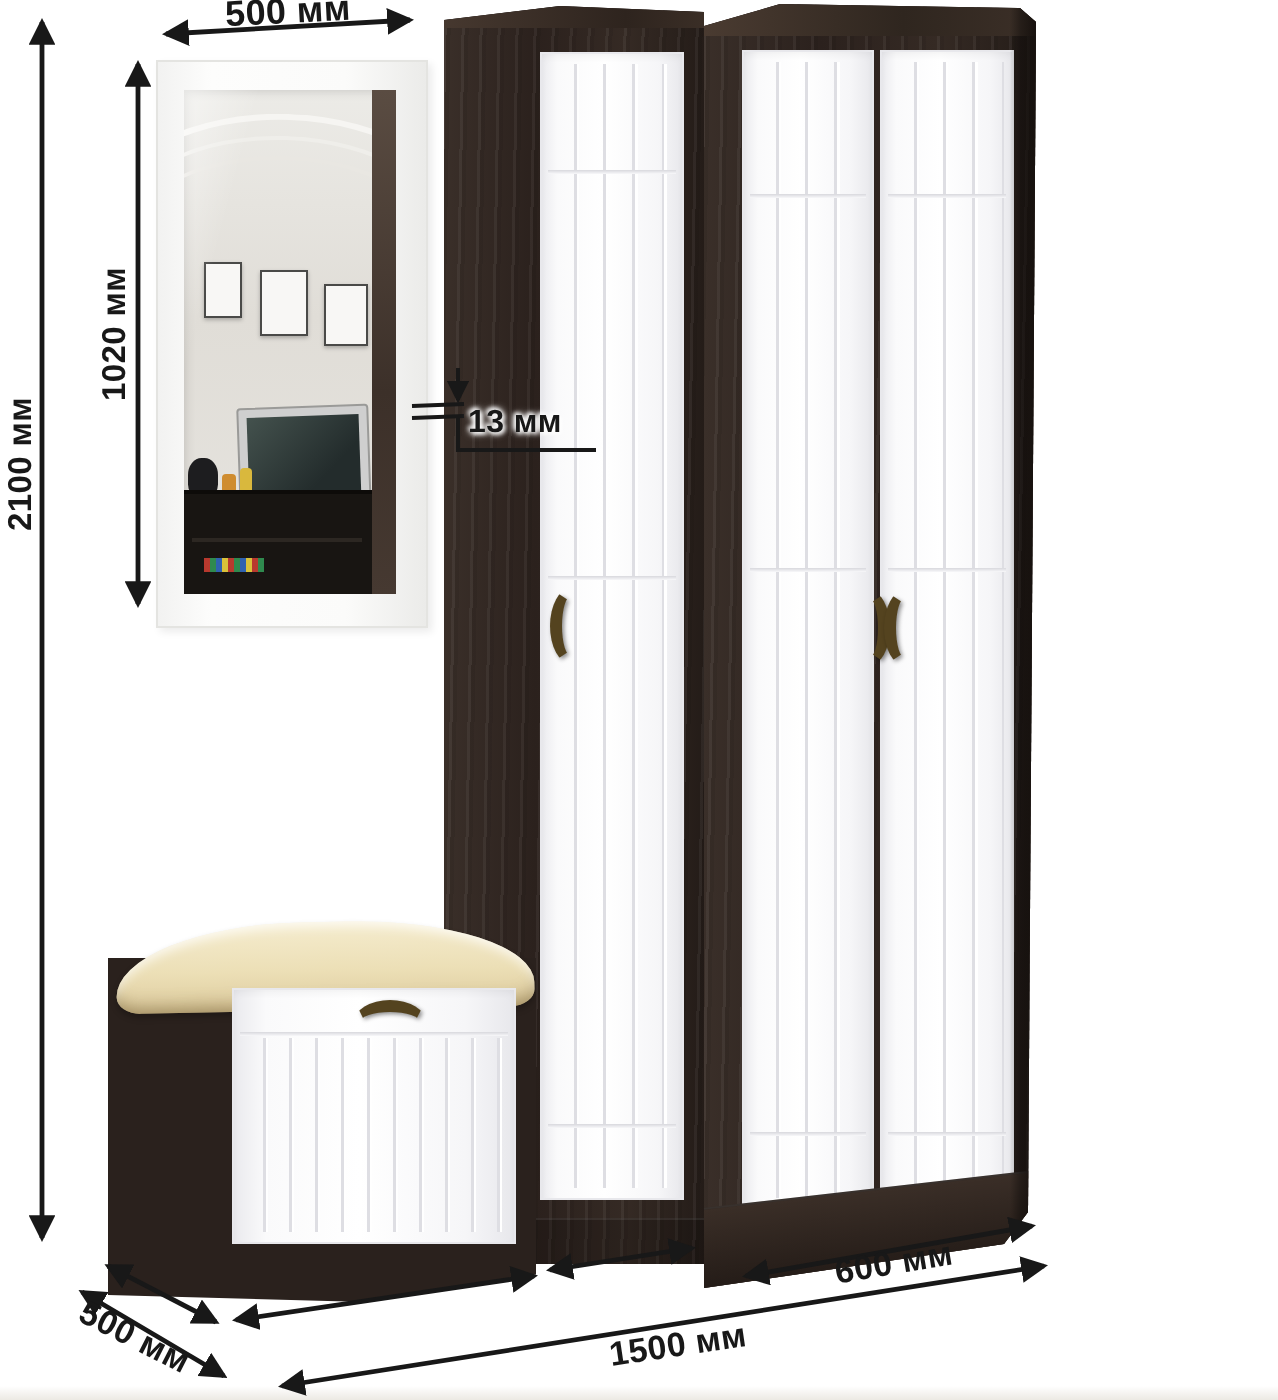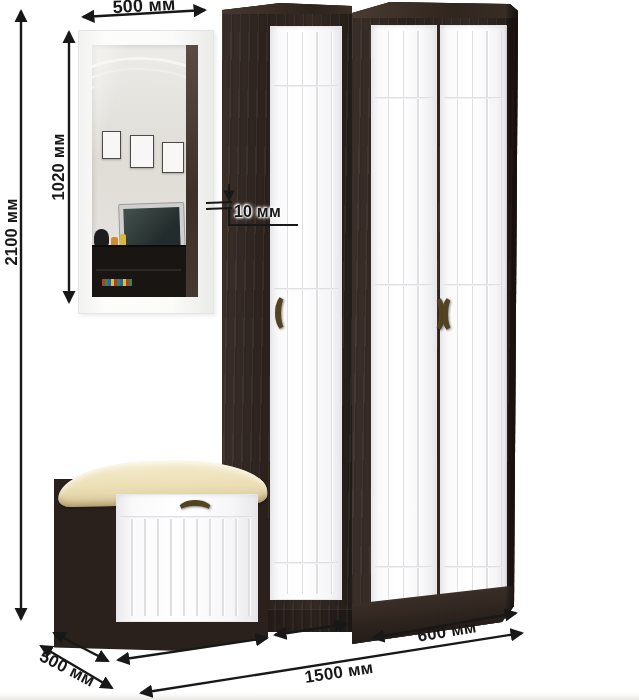--- a/index.html
+++ b/index.html
@@ -228,18 +228,18 @@
       <line x1="229" y1="184" x2="229" y2="200" marker-end="url(#ar)"></line>
       <line x1="206" y1="203" x2="232" y2="202"></line>
       <line x1="206" y1="209" x2="232" y2="208"></line>
       <polyline points="229,209 229,225 298,225"></polyline>
     </g>
   </svg>
 
   <div class="dim ctr" style="left:144px;top:6px;transform:translate(-50%,-50%) rotate(-3deg);font-size:18px;">500 мм</div>
   <div class="dim ctr" style="left:11px;top:232px;transform:translate(-50%,-50%) rotate(-90deg);font-size:16.5px;">2100 мм</div>
   <div class="dim ctr" style="left:58px;top:167px;transform:translate(-50%,-50%) rotate(-90deg);font-size:16.5px;">1020 мм</div>
-  <div class="dim" style="left:234px;top:203px;font-size:16px;text-shadow:0 0 3px #fff,0 0 5px #fff,1px 1px 2px #fff,-1px -1px 2px #fff;">10 мм</div>
+  <div class="dim" style="left:234px;top:203px;font-size:16px;text-shadow:0 0 3px #fff,0 0 5px #fff,1px 1px 2px #fff,-1px -1px 2px #fff;">13 мм</div>
   <div class="dim ctr" style="left:447px;top:632px;transform:translate(-50%,-50%) rotate(-9.5deg);">600 мм</div>
   <div class="dim ctr" style="left:339px;top:673px;transform:translate(-50%,-50%) rotate(-8.5deg);">1500 мм</div>
   <div class="dim ctr" style="left:67px;top:669px;transform:translate(-50%,-50%) rotate(27deg);">500 мм</div>
 
 </div>
 
 </body></html>

